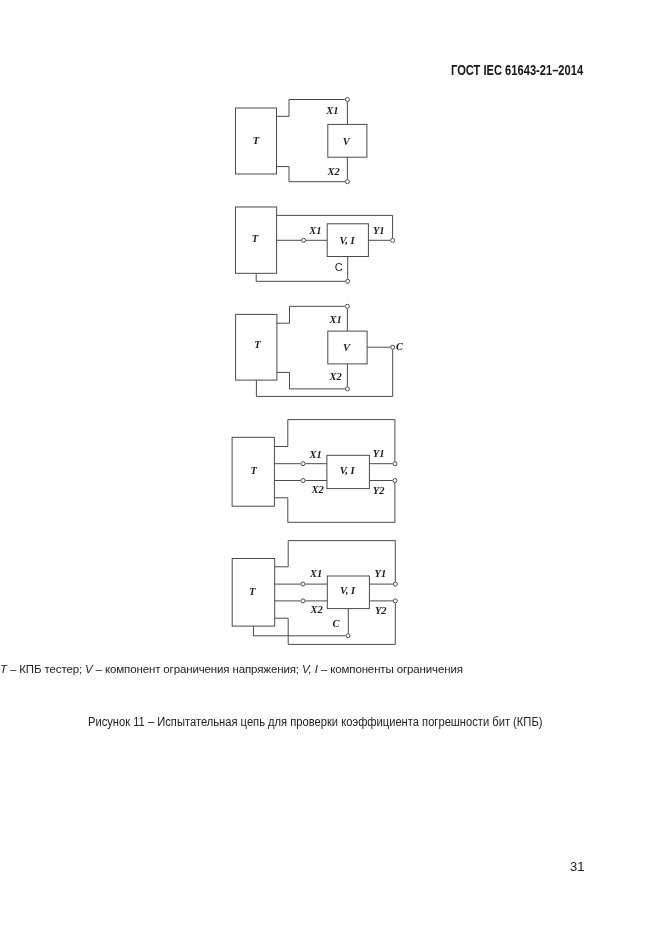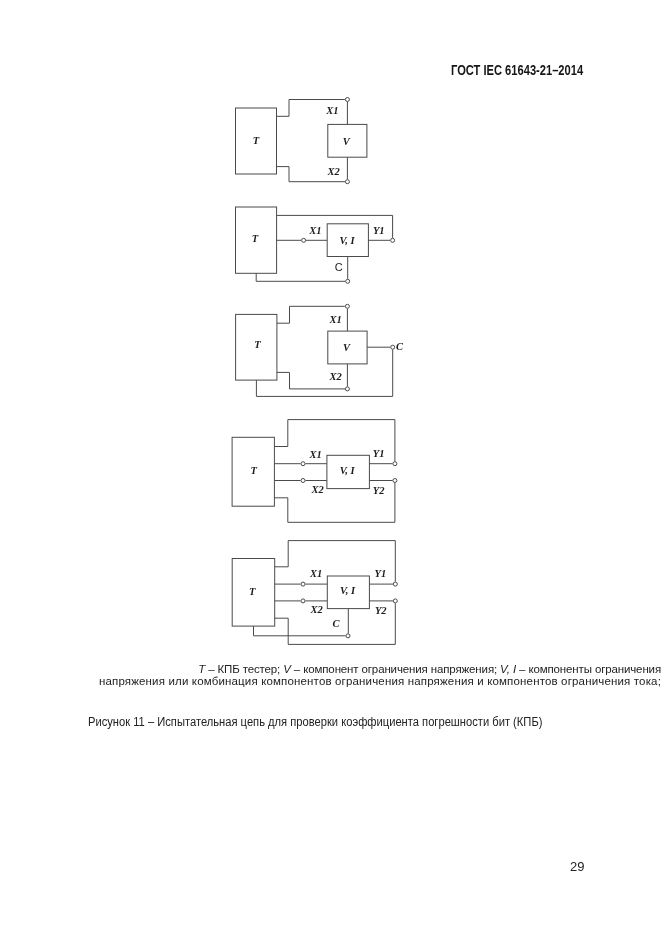--- a/index.html
+++ b/index.html
@@ -2,21 +2,21 @@
 <html><head>
 <meta charset="utf-8">
 <style>
 html,body{margin:0;padding:0}
 body{width:661px;height:936px;background:#fff;position:relative;overflow:hidden;
      font-family:"Liberation Sans",sans-serif;color:#1c1c1c}
 .hdr{position:absolute;top:61.8px;left:451px;white-space:nowrap;
      font-weight:bold;font-size:14px;color:#161616;
      transform:scaleX(0.795);transform-origin:0 0}
 svg{position:absolute;top:0;left:0}
-.legend{position:absolute;top:662.5px;left:0;width:661px;text-align:right;
+.legend{position:absolute;top:662.5px;left:0;width:661px;text-align:left;
         font-size:11.5px;line-height:12px;color:#222}
 .legend .l1{letter-spacing:-0.13px}
 .legend .l2{letter-spacing:0.16px}
 .legend .l3{letter-spacing:0.04px}
 .caption{position:absolute;top:715px;left:88px;white-space:nowrap;
         font-size:12px;color:#222;transform:scaleX(0.931);transform-origin:0 0}
 .pageno{position:absolute;top:859px;left:570px;font-size:13px;color:#222}
 </style>
 </head>
 <body>
@@ -208,17 +208,17 @@
 
   <circle cx="348" cy="635.8" r="2" fill="#fff" stroke="#4a4a4a"></circle>
 
   <text x="332.6" y="627.1">C</text>
 
   <polyline points="253.5,626.1 253.5,635.8 345.6,635.8" stroke="#4a4a4a" fill="none"></polyline>
 
   </g>
 </svg>
 
-<div class="legend"><span class="l1"><i>T</i> – КПБ тестер; <i>V</i> – компонент ограничения напряжения; <i>V, I</i> – компоненты ограничения</span><br><span class="l2">напряжения или комбинация компонентов ограничения напряжения и компонентов ограничения тока;</span><br></div>
+<div class="legend"><span class="l1"><i>T</i> – КПБ тестер; <i>V</i> – компонент ограничения напряжения; <i>V, I</i> – компоненты ограничения</span><br><br></div>
 
 <div class="caption">Рисунок 11 – Испытательная цепь для проверки коэффициента погрешности бит (КПБ)</div>
 
-<div class="pageno">29</div>
+<div class="pageno">31</div>
 
 </body></html>

